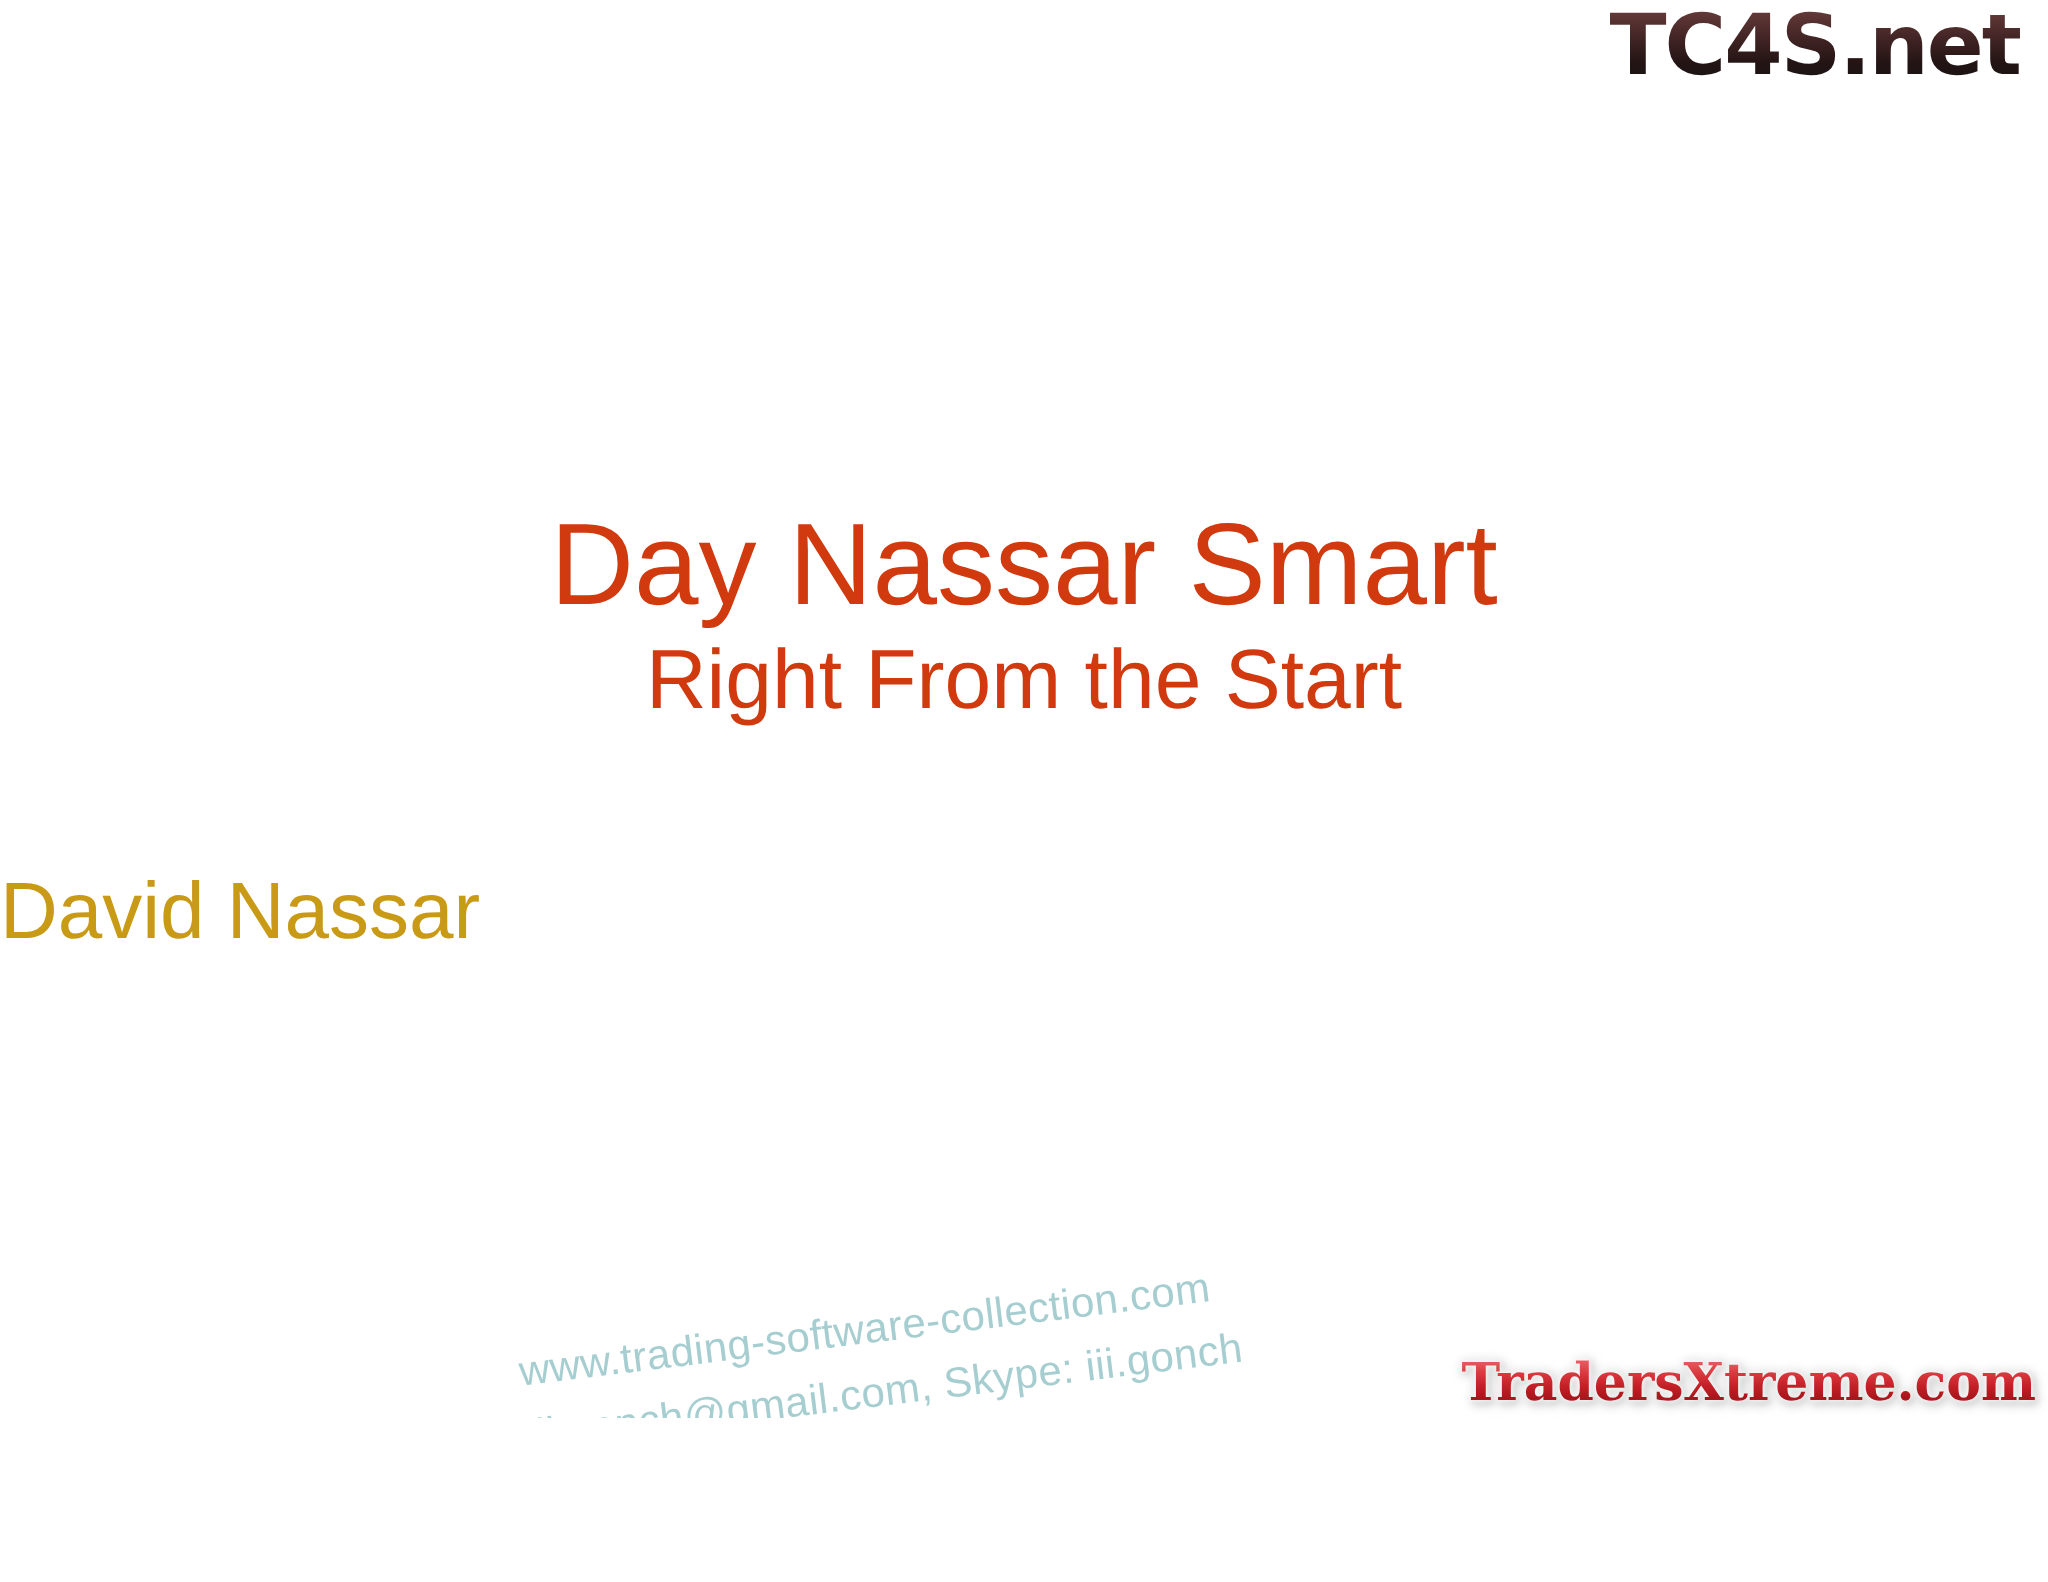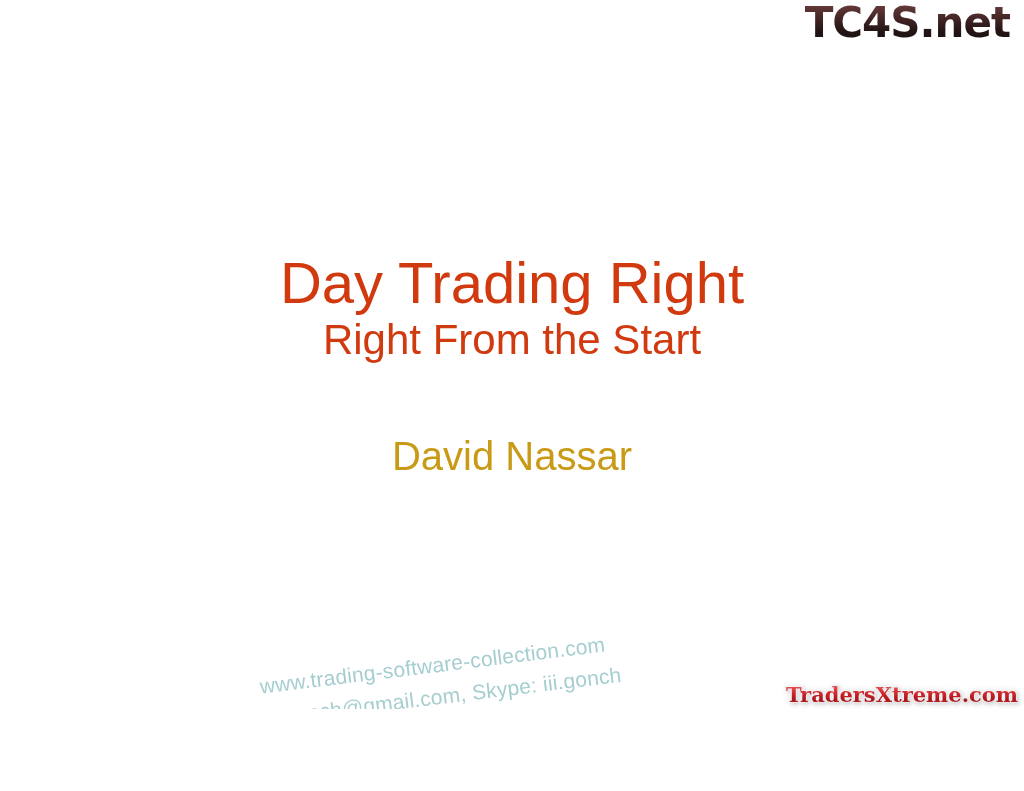--- a/index.html
+++ b/index.html
@@ -91,21 +91,21 @@
             drop-shadow(0 0 2.2px #ffffff)
             drop-shadow(1px 1.5px 1.5px rgba(120,120,120,0.55));
   }
 
   
   .author-line {
     position: absolute;
     left: 0;
     right: 0;
     top: 434px;
-    text-align: center;
+    text-align: left;
     font-size: 40px;
     color: #c99a16;
     line-height: 1.1;
   }
 
   
   .wm-block {
     position: absolute;
     left: 258px;
     top: 672px;
@@ -120,21 +120,21 @@
   .wm-line { display: block; }
   .wm-line + .wm-line { margin-top: 2px; }
 
   
   .tx-logo {
     position: absolute;
     right: 6px;
     bottom: 4px;
     font-family: "DejaVu Serif", serif;
     font-weight: bold;
-    font-size: 21px;
+    font-size: 26px;
     letter-spacing: 0px;
     line-height: 1;
     white-space: nowrap;
     background-image: linear-gradient(180deg,
         #e8666a 0%,
         #d9383e 30%,
         #c22026 55%,
         #a8151b 78%,
         #cf3a40 100%);
     -webkit-background-clip: text;
@@ -147,21 +147,21 @@
   }
 </style>
 </head>
 <body>
 
 <div id="slide">
 
   <div class="tc4s-logo">TC4S.net</div>
 
   <div class="title-block">
-    <h1 class="slide-title">Day Trading Right</h1>
+    <h1 class="slide-title">Day Nassar Smart</h1>
     <h2 class="slide-subtitle">Right From the Start</h2>
   </div>
 
 
   <div class="author-line">David Nassar</div>
 
   <div class="wm-block">
     <span class="wm-line">www.trading-software-collection.com</span>
     <span class="wm-line">iii.gonch@gmail.com, Skype: iii.gonch</span>
   </div>

